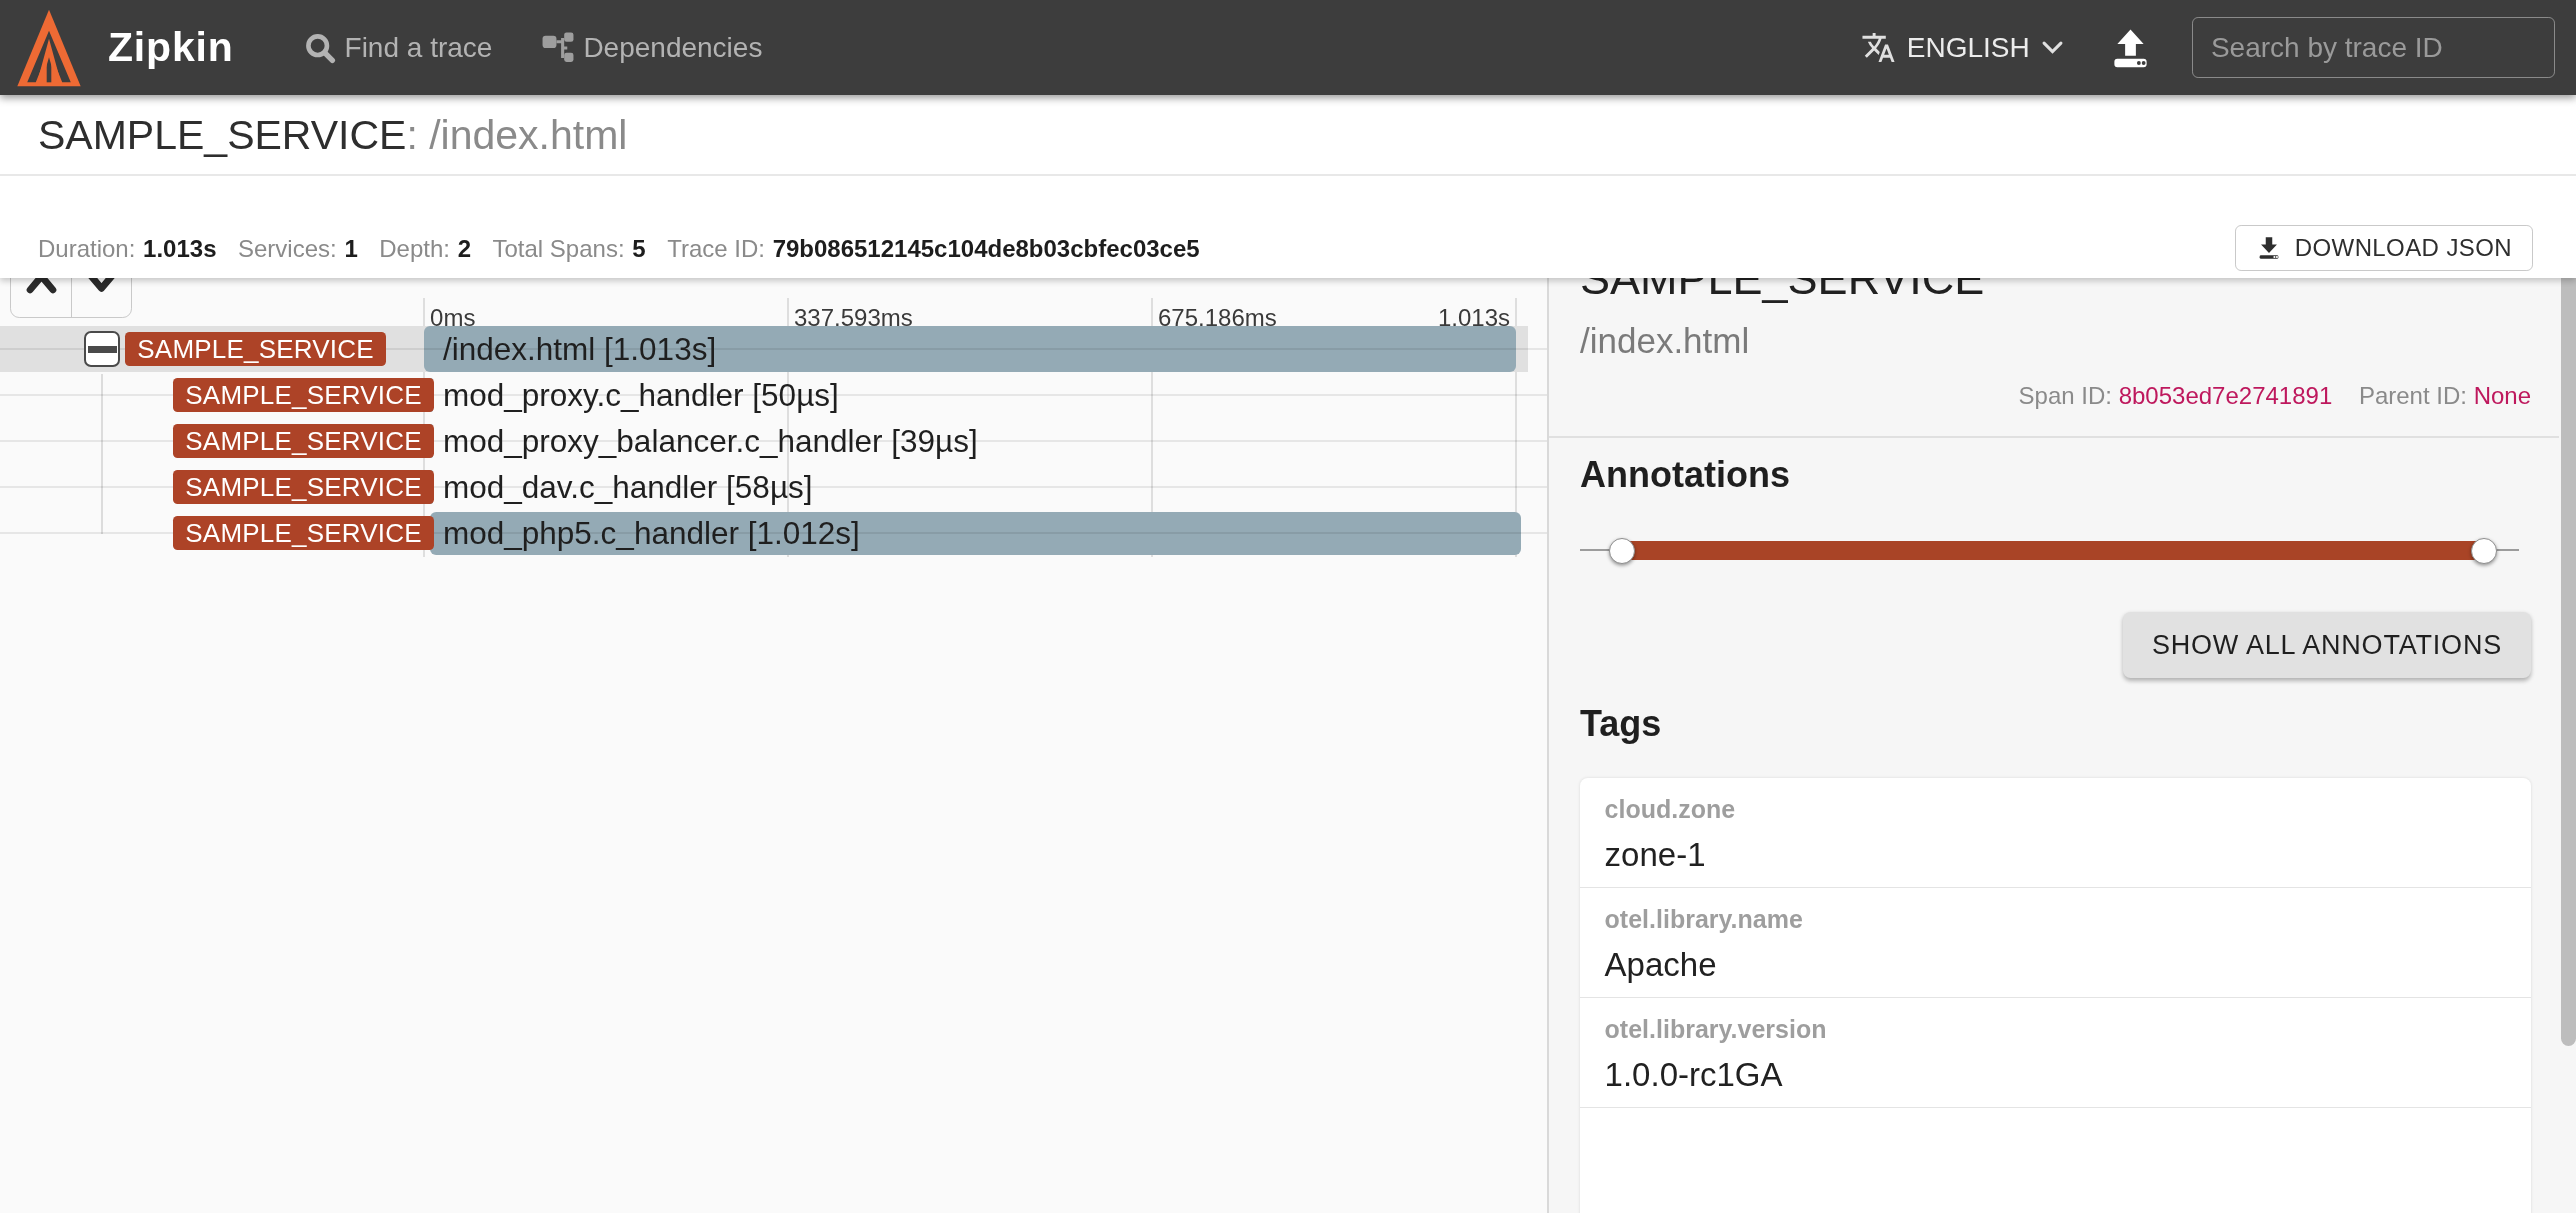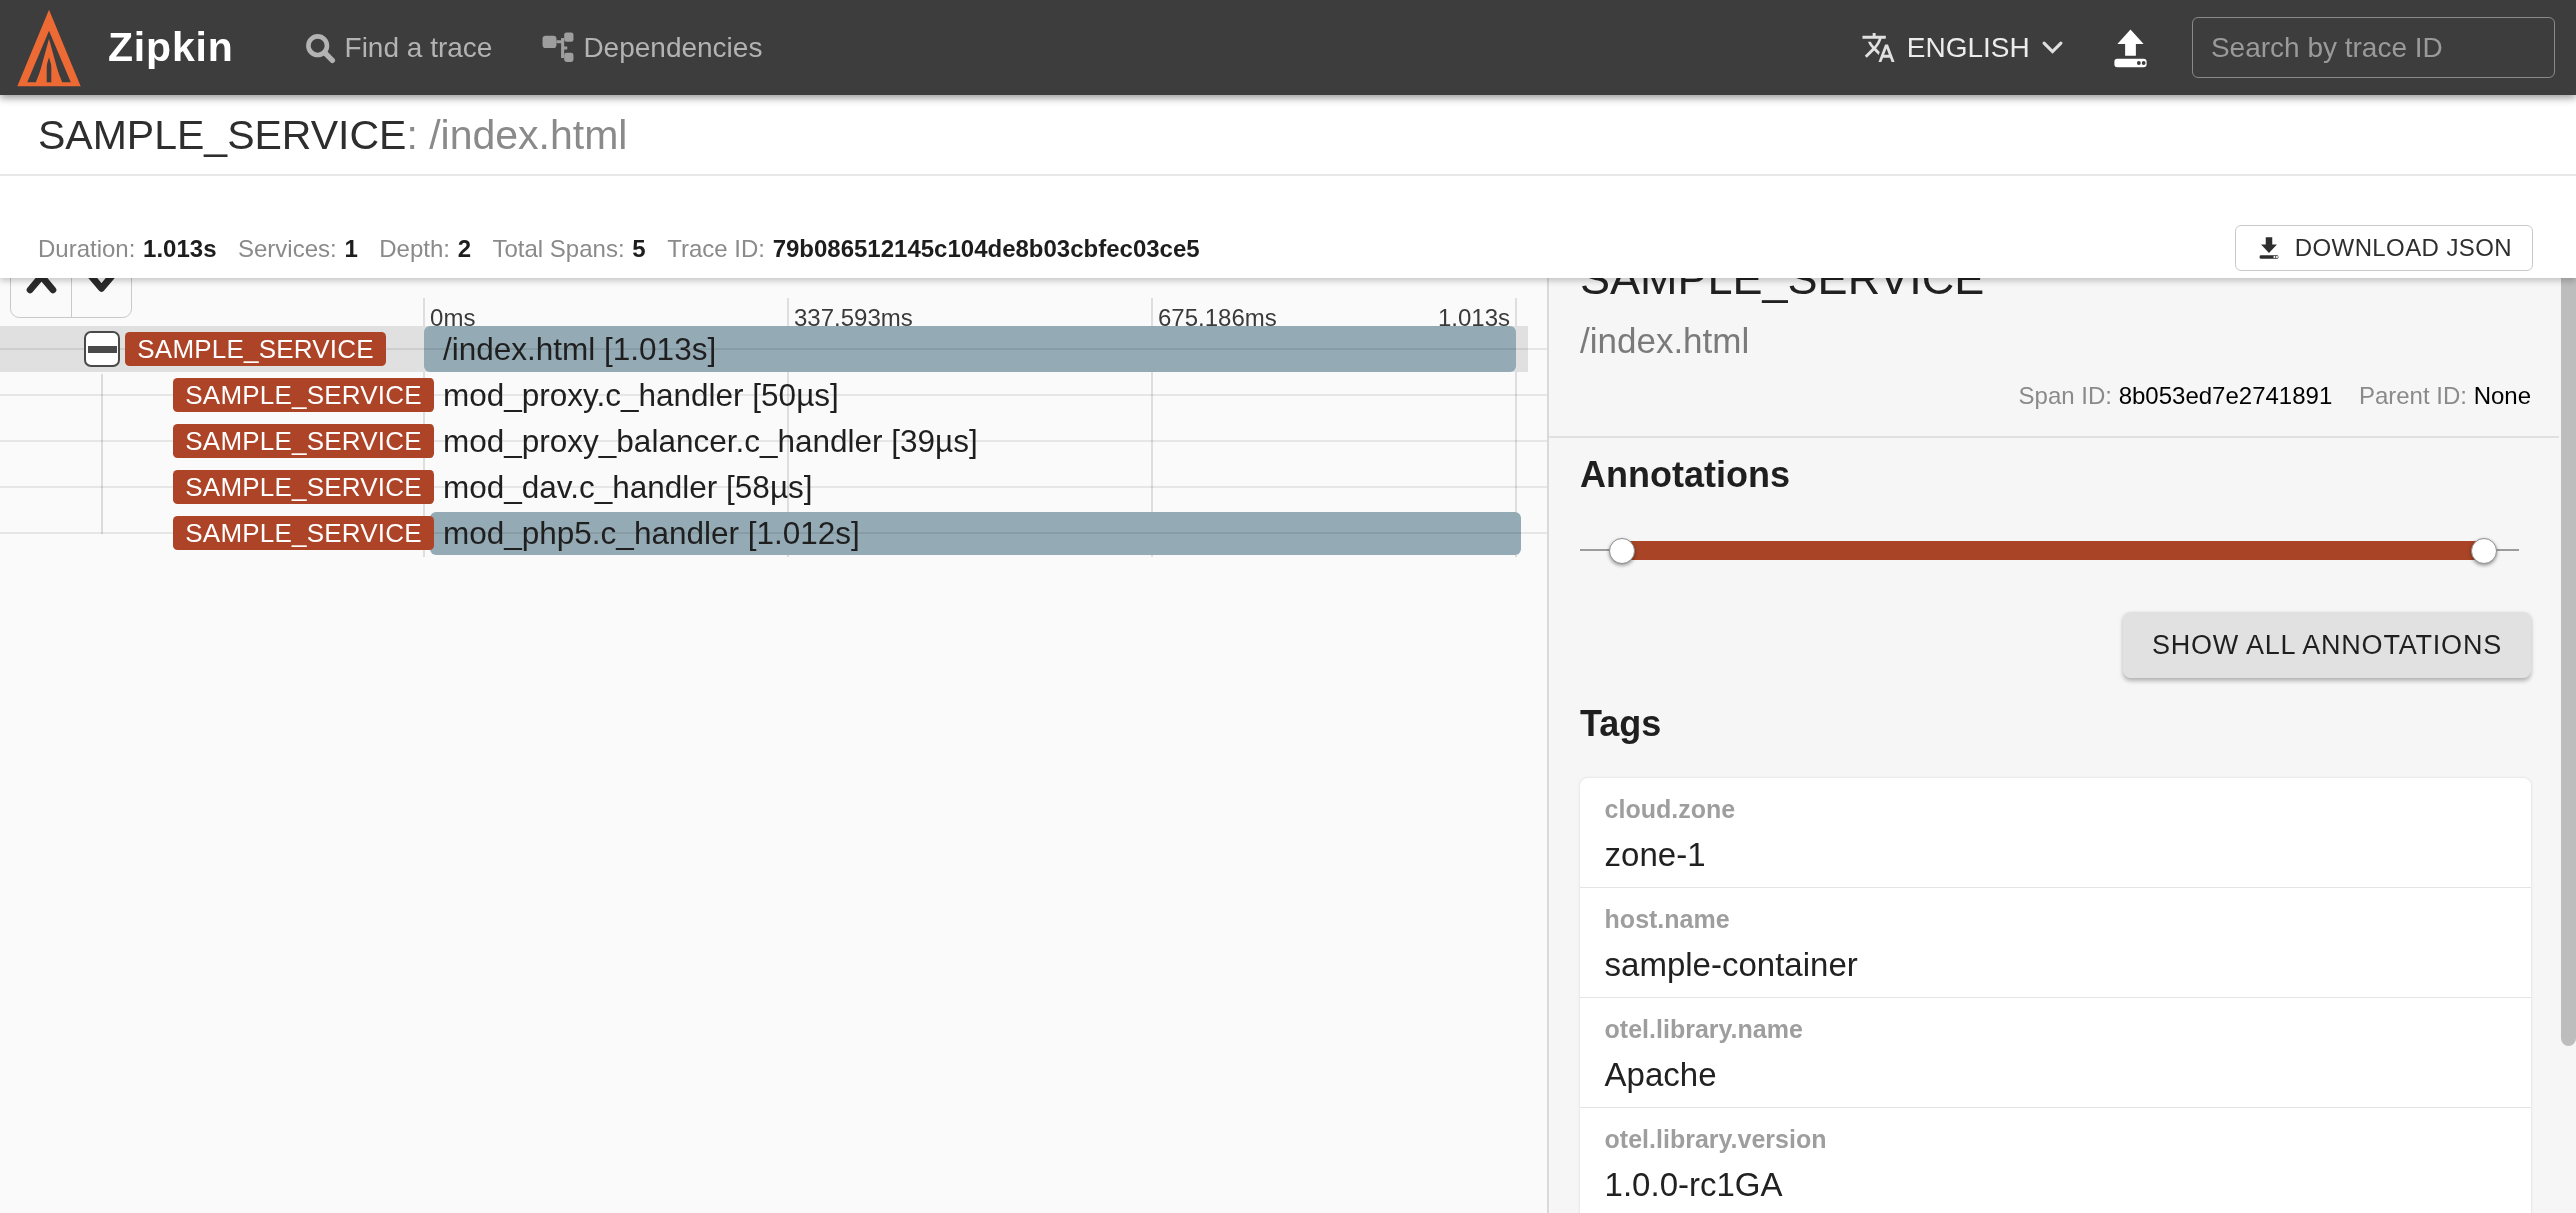--- a/index.html
+++ b/index.html
@@ -58,21 +58,21 @@
   .svc-badge { position:absolute; top:6.1px; height:34px; line-height:34px; padding:0 12.3px; background:#ad4327; color:#fff; font-size:26px; letter-spacing:0.2px; border-radius:4.6px; z-index:6; white-space:nowrap; }
   .span-bar { position:absolute; background:#94aab5; z-index:2; }
   .bar-root { top:0; height:46px; border-radius:6.1px; }
   .bar-wide { top:1.5px; height:43px; border-radius:6.1px; }
   .bar-mini { top:6.1px; height:34px; border-radius:2.3px; }
   .row-label { position:absolute; left:443px; top:5.4px; font-size:31.5px; color:#1f1f1f; z-index:4; white-space:nowrap; }
   .detail-service { position:absolute; left:31px; top:23px; font-size:45px; color:#212121; font-weight:500; }
   .detail-endpoint { position:absolute; left:31px; top:91px; font-size:35px; color:#7a7a7a; }
   .span-ids { position:absolute; right:45px; top:152px; font-size:24px; white-space:nowrap; }
   .id-label { color:#8a8a8a; }
-  .id-value { color:#000000; margin-right:20px; }
+  .id-value { color:#be185d; margin-right:20px; }
   .id-value.last { margin-right:0; }
   .detail-divider { position:absolute; left:0; right:0; top:206px; height:1.5px; background:#e0e0e0; }
   .annotations-title { position:absolute; left:31px; top:224px; font-size:36px; font-weight:bold; color:#1f1f1f; }
   .tags-title { position:absolute; left:31px; top:473px; font-size:36px; font-weight:bold; color:#1f1f1f; }
 
   .slider { position:absolute; left:31px; top:303px; width:939px; height:35px; }
   .slider-track { position:absolute; left:0; right:0; top:16px; height:2.3px; background:#9c9c9c; }
   .slider-range { position:absolute; left:42px; width:862px; top:8.4px; height:18.4px; background:#a94426; border-radius:3.1px; }
   .slider-handle { position:absolute; top:4.6px; width:26px; height:26px; background:#fff; border:1.5px solid #8f8f8f; border-radius:50%; box-shadow:0 1.5px 3.8px rgba(0,0,0,.4); cursor:pointer; z-index:2; }
   .handle-left { left:29px; }
@@ -257,24 +257,20 @@
     <button class="show-all-btn">SHOW ALL ANNOTATIONS</button>
 
     <div class="tags-title">Tags</div>
     <div class="tags-card">
 
         <div class="tag-row">
           <div class="tag-key">cloud.zone</div>
           <div class="tag-value">zone-1</div>
         </div>
 
-        <div class="tag-row">
-          <div class="tag-key">host.name</div>
-          <div class="tag-value">sample-container</div>
-        </div>
 
         <div class="tag-row">
           <div class="tag-key">otel.library.name</div>
           <div class="tag-value">Apache</div>
         </div>
 
         <div class="tag-row">
           <div class="tag-key">otel.library.version</div>
           <div class="tag-value">1.0.0-rc1GA</div>
         </div>

